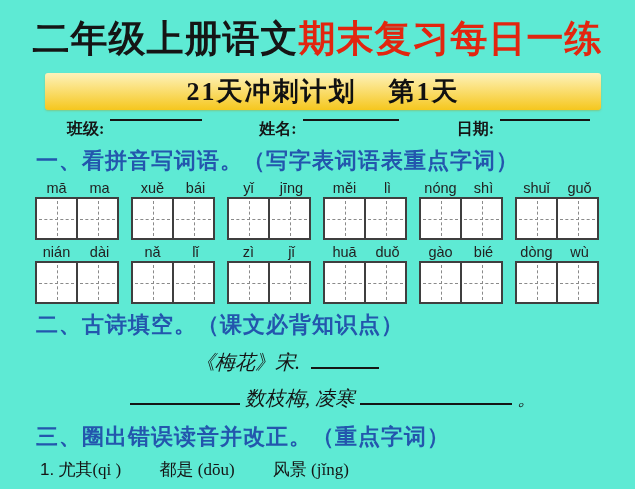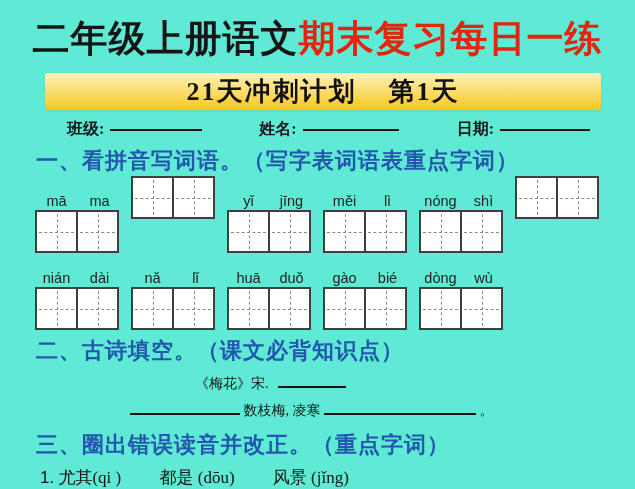--- a/index.html
+++ b/index.html
@@ -13,40 +13,40 @@
   .title .t-red{color:#e2250f;}
   
   .banner{
     margin:11px 0 0 45px;width:556px;height:37px;border-radius:3px;
     background:linear-gradient(180deg,#fdf2bb 0%,#fbe17c 40%,#f5c71e 100%);
     box-shadow:0 1px 2px rgba(180,140,0,.35);
     display:flex;align-items:center;justify-content:center;gap:32px;
     font-size:26px;font-weight:bold;letter-spacing:2px;color:#111;
   }
   
-  .info{margin:9px 0 0 67px;font-size:16px;display:flex;align-items:center;white-space:nowrap;}
+  .info{margin:9px 0 0 67px;font-size:16px;display:flex;align-items:flex-start;white-space:nowrap;}
   .info .lbl{font-weight:bold;}
   .ul{display:inline-block;height:0;border-bottom:2px solid #151515;margin-left:6px;}
   .info .gap1{width:57px;} .info .gap2{width:58px;}
   
   .sec-head{margin:6px 0 0 36px;font-size:22px;font-weight:bold;color:#2356ad;
     letter-spacing:1px;white-space:nowrap;}
   
   .grid-row{margin-left:35px;display:flex;gap:10px;}
   .wb{width:86px;}
-  .pin{display:flex;margin-top:16px;justify-content:space-between;}
+  .pin{display:flex;margin-top:3px;justify-content:space-between;}
   .pin span{width:43px;text-align:center;font-family:"Liberation Sans","DejaVu Sans",sans-serif;
     font-size:14.5px;color:#222;line-height:18px;}
   .cells{display:flex;}
   .cell{width:39px;height:39px;border:2px solid #3f3f3f;position:relative;background:#fff;}
   .cell:last-child{border-left:none;}
   .cell::before{content:"";position:absolute;left:50%;top:2px;bottom:2px;border-left:1.5px dashed #8a8a8a;}
   .cell::after{content:"";position:absolute;top:50%;left:2px;right:2px;border-top:1.5px dashed #8a8a8a;}
   
-  .poem-line{font-size:14px;white-space:nowrap;}
+  .poem-line{font-size:20px;white-space:nowrap;font-style:italic;}
   .pl1{margin:9px 0 0 195px;}
   .pl2{margin:9px 0 0 130px;}
   .pl3{margin:11px 0 0 130px;}
   
   .item{margin:6px 0 0 40px;font-size:17px;white-space:nowrap;}
   .item .latin{font-family:"Liberation Sans","DejaVu Sans",sans-serif;}
   .item .w{margin-right:34px;}
 </style>
 </head>
 <body>
@@ -80,20 +80,24 @@
       <div class="pin">
           <span>mā</span>
           <span>ma</span>
         </div>
       <div class="cells">
           <div class="cell"></div>
           <div class="cell"></div>
         </div>
     </div>
     <div class="wb">
+      <div class="pin">
+          <span>xuě</span>
+          <span>bái</span>
+        </div>
       <div class="cells">
           <div class="cell"></div>
           <div class="cell"></div>
         </div>
     </div>
     <div class="wb">
       <div class="pin">
           <span>yǐ</span>
           <span>jīng</span>
         </div>
@@ -116,20 +120,24 @@
       <div class="pin">
           <span>nóng</span>
           <span>shì</span>
         </div>
       <div class="cells">
           <div class="cell"></div>
           <div class="cell"></div>
         </div>
     </div>
     <div class="wb">
+      <div class="pin">
+          <span>shuǐ</span>
+          <span>guǒ</span>
+        </div>
       <div class="cells">
           <div class="cell"></div>
           <div class="cell"></div>
         </div>
     </div>
   </div>
 
   <div class="grid-row">
     <div class="wb">
       <div class="pin">
@@ -138,20 +146,30 @@
         </div>
       <div class="cells">
           <div class="cell"></div>
           <div class="cell"></div>
         </div>
     </div>
     <div class="wb">
       <div class="pin">
           <span>nǎ</span>
           <span>lǐ</span>
+        </div>
+      <div class="cells">
+          <div class="cell"></div>
+          <div class="cell"></div>
+        </div>
+    </div>
+    <div class="wb">
+      <div class="pin">
+          <span>zì</span>
+          <span>jǐ</span>
         </div>
       <div class="cells">
           <div class="cell"></div>
           <div class="cell"></div>
         </div>
     </div>
     <div class="wb">
       <div class="pin">
           <span>huā</span>
           <span>duǒ</span>

